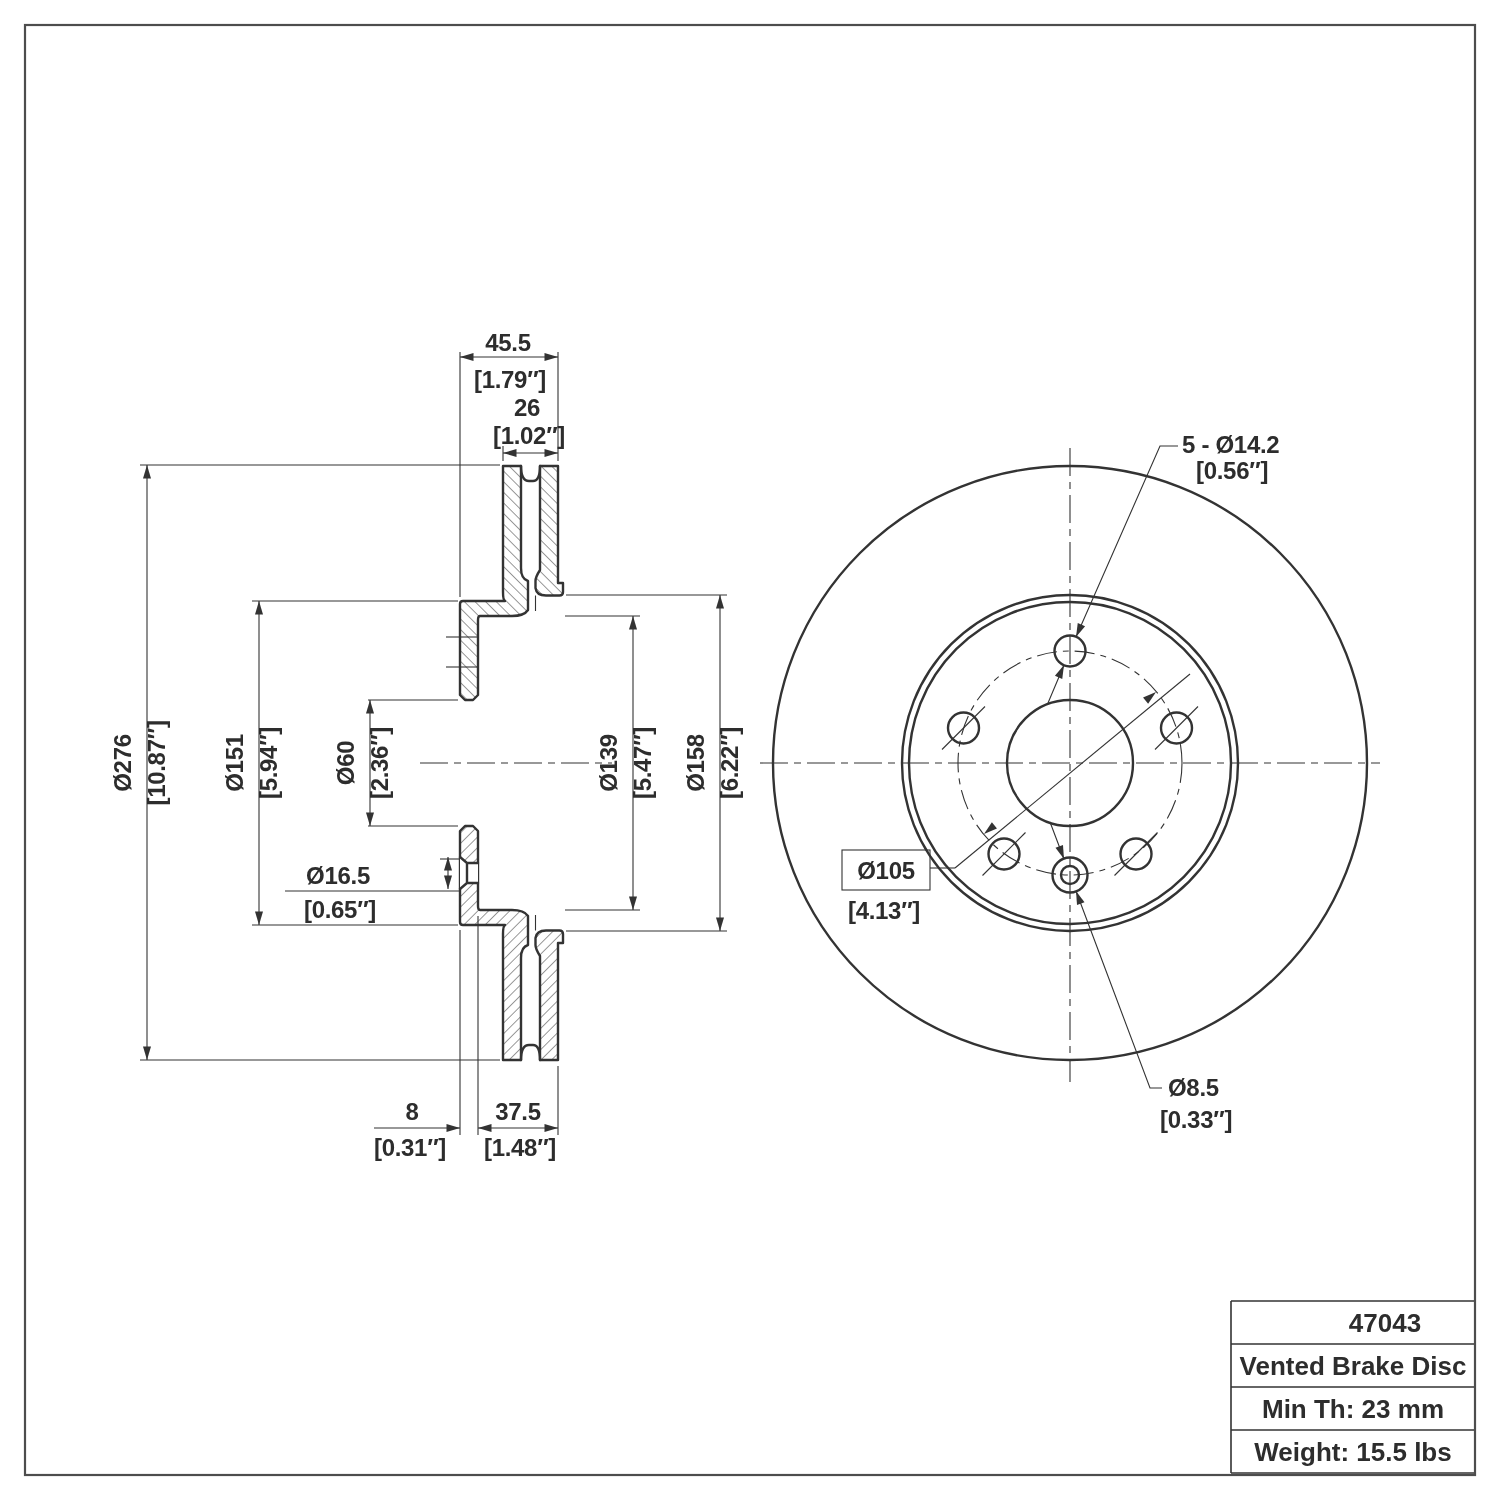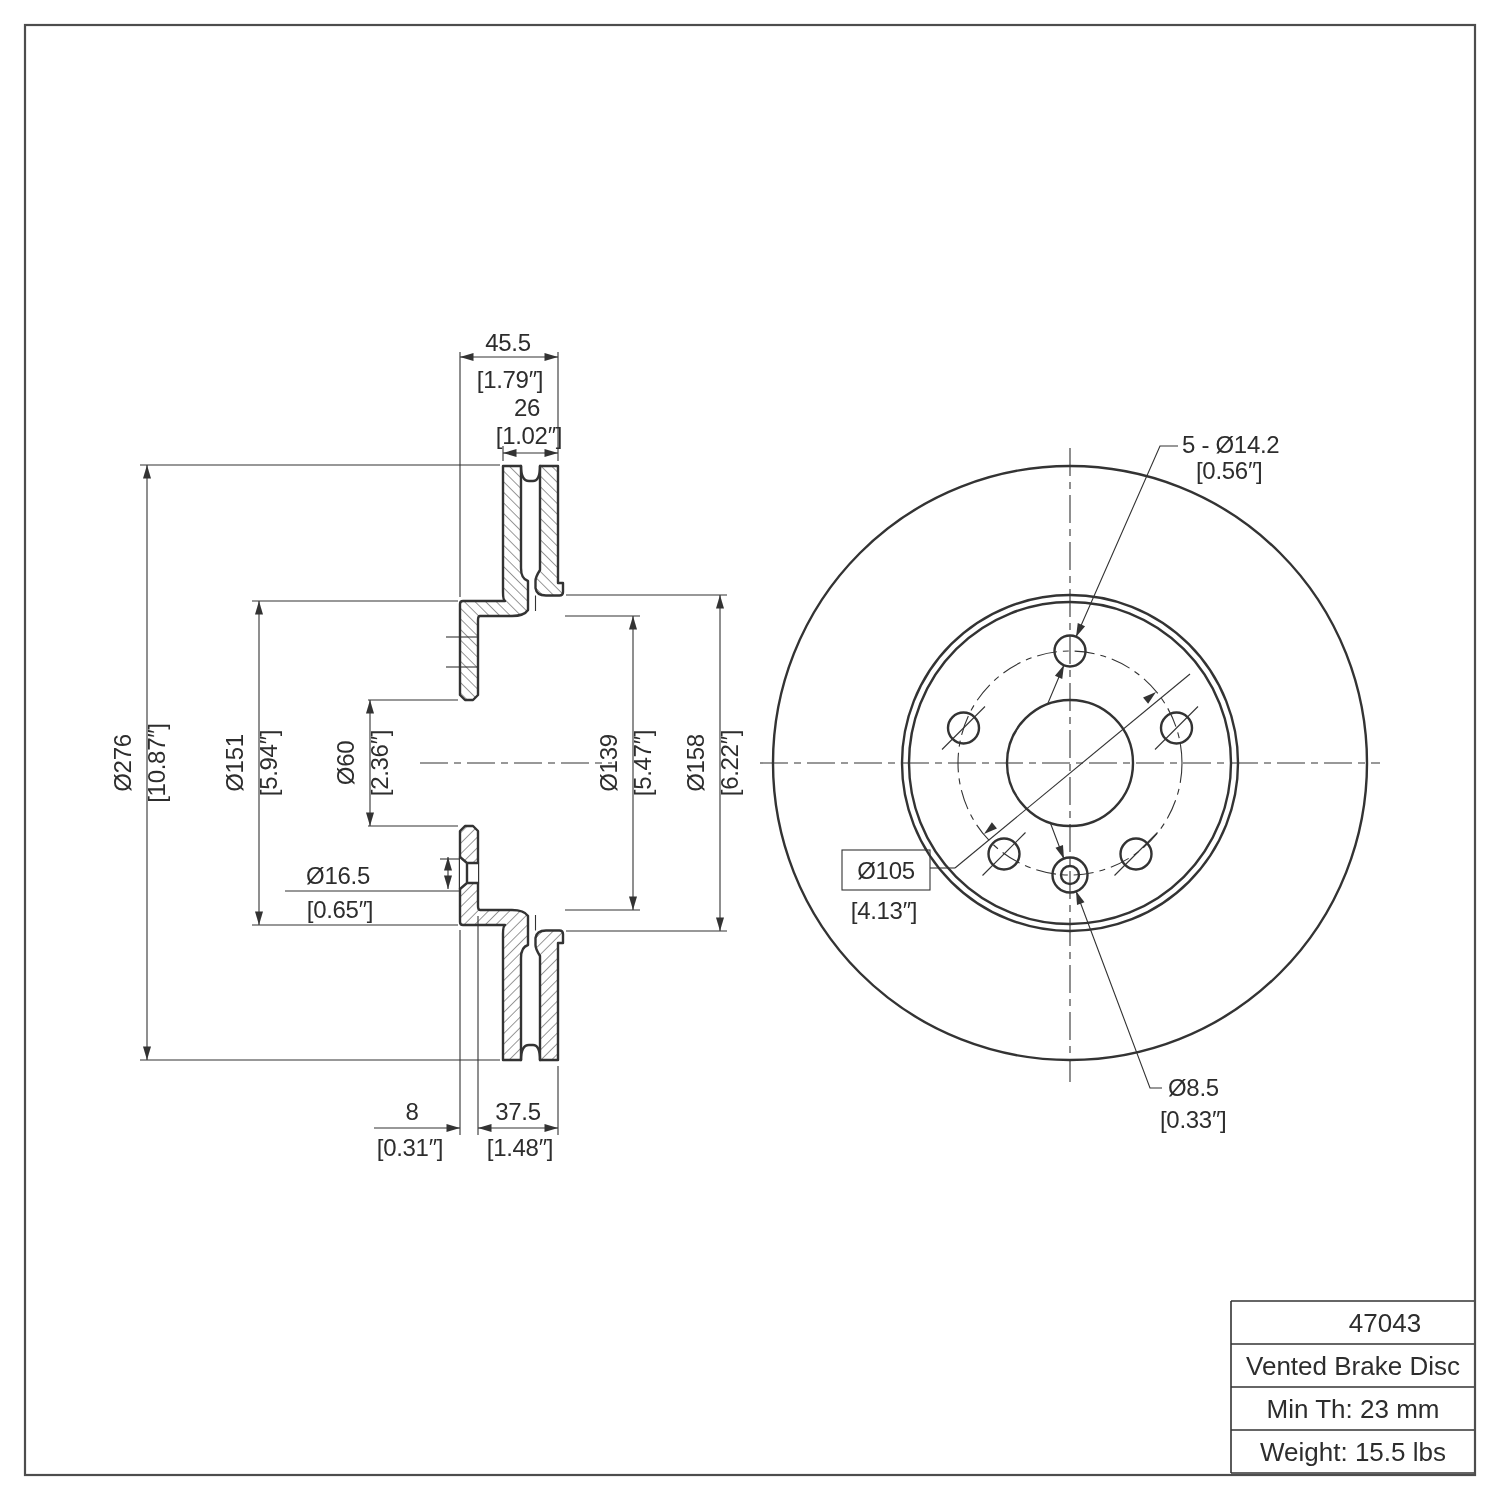--- a/index.html
+++ b/index.html
@@ -1,17 +1,17 @@
 <!DOCTYPE html>
 <html><head>
 <meta charset="utf-8">
 <style>
   html,body{margin:0;padding:0;background:#fff;}
   .page{position:relative;width:1500px;height:1500px;background:#fff;
-        font-family:"Liberation Sans","DejaVu Sans",sans-serif;}
+        font-family:"Liberation Sans","DejaVu Sans",sans-serif;font-weight:bold;}
   svg{position:absolute;left:0;top:0;}
   text{fill:#2d2d2d;font-family:"Liberation Sans","DejaVu Sans",sans-serif;
        font-size:24px;letter-spacing:-0.3px;}
   text.tb{font-size:26px;letter-spacing:0;}
   .thick{stroke:#333;stroke-width:2.4;fill:none;stroke-linejoin:round;stroke-linecap:round;}
   .thin{stroke:#333;stroke-width:1.1;fill:none;}
   .med{stroke:#333;stroke-width:1.6;fill:none;}
   .hatched{fill:url(#hatch);stroke:#333;stroke-width:2.4;stroke-linejoin:round;}
   .cl{stroke:#333;stroke-width:1.1;fill:none;stroke-dasharray:28 6 7 6;}
   .ah{fill:#333;stroke:none;}

